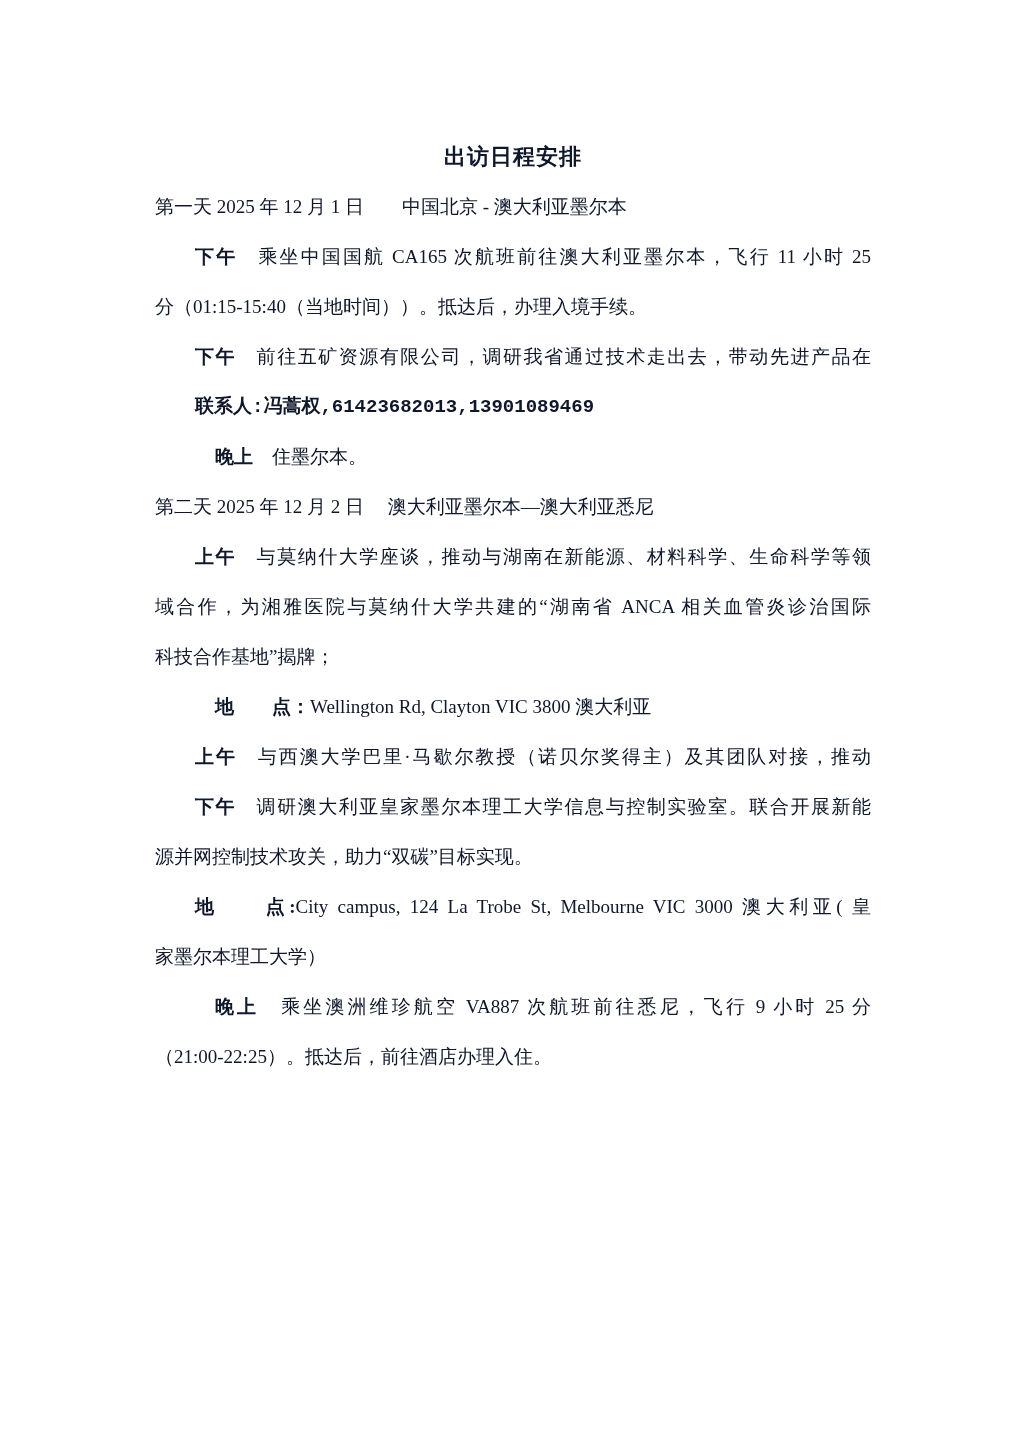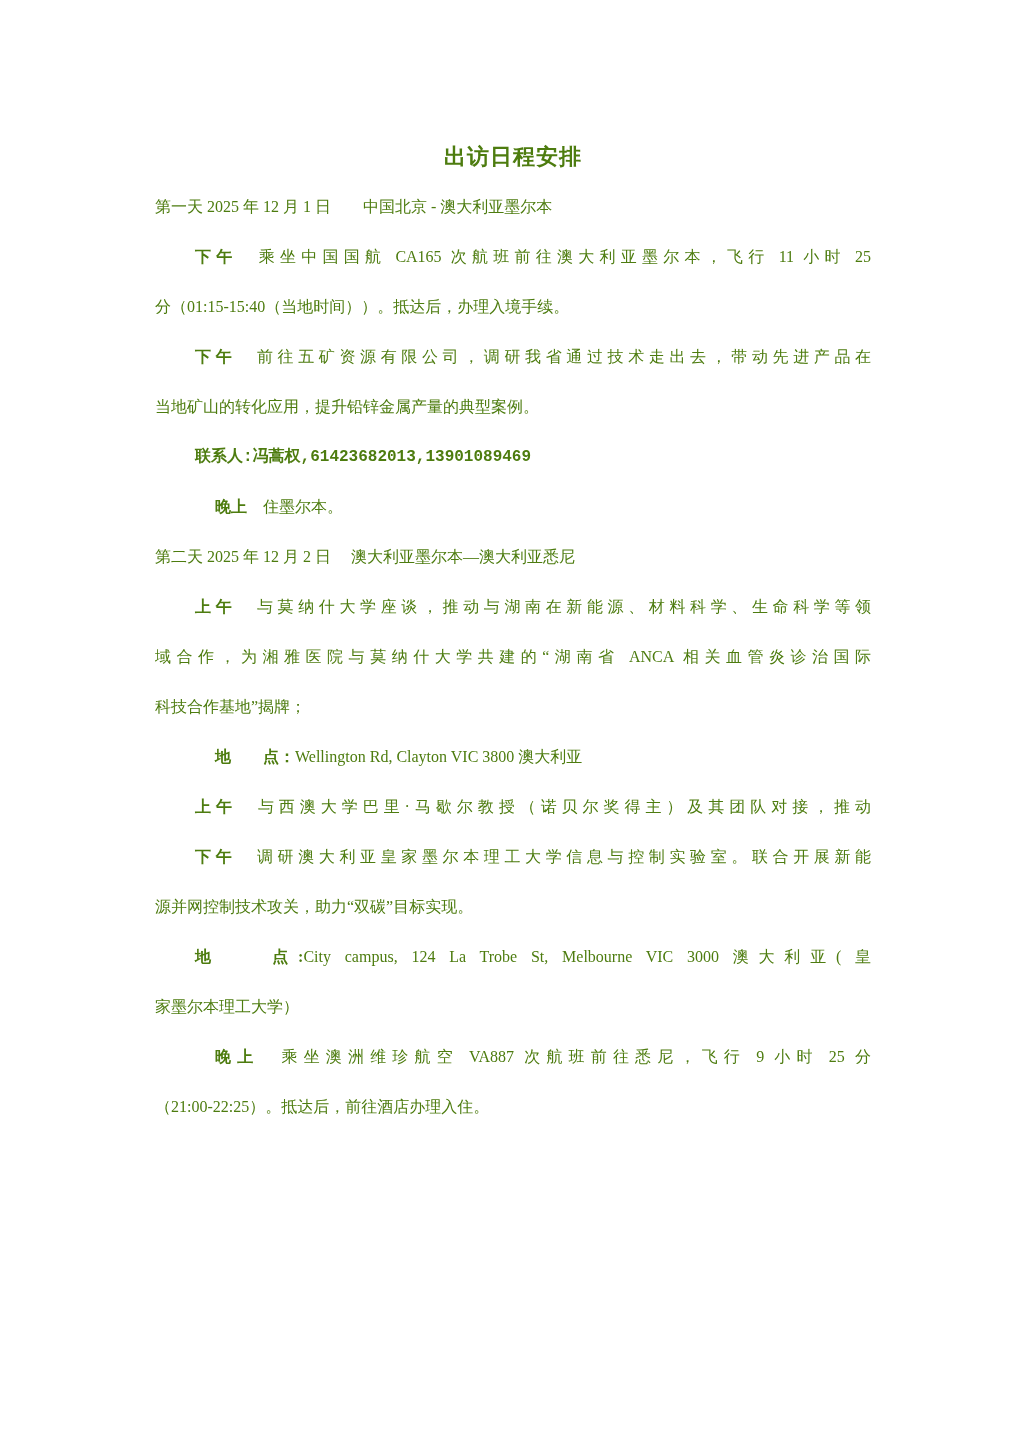--- a/index.html
+++ b/index.html
@@ -5,40 +5,40 @@
   html, body {
     margin: 0;
     padding: 0;
     background: #ffffff;
   }
   .page {
     position: relative;
     width: 1024px;
     height: 1448px;
     background: #ffffff;
-    color: #4d7c0f;
+    color: #0f172a;
     font-family: "Liberation Serif", "DejaVu Serif", serif;
     overflow: hidden;
   }
   .content {
     position: absolute;
     left: 155px;
     top: 132px;
     width: 716px;
   }
   .doc-title {
     font-size: 22px;
     font-weight: 700;
     text-align: center;
     line-height: 50px;
     height: 50px;
     letter-spacing: 1px;
   }
   .line {
-    font-size: 16px;
+    font-size: 19px;
     line-height: 50px;
     height: 50px;
     text-align: left;
     white-space: pre-wrap;
   }
   .line.justify {
     text-align: justify;
     text-align-last: justify;
     text-justify: inter-ideograph;
   }
@@ -49,21 +49,20 @@
 <body>
 
 <div class="page">
   <div class="content">
     <div class="doc-title">出访日程安排</div>
     <div>
         <div class="line" style="padding-left: 0px;"><span class="run">第一天 2025 年 12 月 1 日　　中国北京 - 澳大利亚墨尔本</span></div>
         <div class="line justify" style="padding-left: 40px;"><span class="run b">下午</span><span class="run">　乘坐中国国航 CA165 次航班前往澳大利亚墨尔本，飞行 11 小时 25</span></div>
         <div class="line" style="padding-left: 0px;"><span class="run">分（01:15-15:40（当地时间））。抵达后，办理入境手续。</span></div>
         <div class="line justify" style="padding-left: 40px;"><span class="run b">下午</span><span class="run">　前往五矿资源有限公司，调研我省通过技术走出去，带动先进产品在</span></div>
-        <div class="line" style="padding-left: 0px;"><span class="run">当地矿山的转化应用，提升铅锌金属产量的典型案例。</span></div>
         <div class="line" style="padding-left: 40px; font-family: Liberation Mono, monospace;"><span class="run b">联系人:冯蒿权,61423682013,13901089469</span></div>
         <div class="line" style="padding-left: 60px;"><span class="run b">晚上</span><span class="run">　住墨尔本。</span></div>
         <div class="line" style="padding-left: 0px;"><span class="run">第二天 2025 年 12 月 2 日　 澳大利亚墨尔本—澳大利亚悉尼</span></div>
         <div class="line justify" style="padding-left: 40px;"><span class="run b">上午</span><span class="run">　与莫纳什大学座谈，推动与湖南在新能源、材料科学、生命科学等领</span></div>
         <div class="line justify" style="padding-left: 0px;"><span class="run">域合作，为湘雅医院与莫纳什大学共建的“湖南省 ANCA 相关血管炎诊治国际</span></div>
         <div class="line" style="padding-left: 0px;"><span class="run">科技合作基地”揭牌；</span></div>
         <div class="line" style="padding-left: 60px;"><span class="run b">地　　点：</span><span class="run">Wellington Rd, Clayton VIC 3800 澳大利亚</span></div>
         <div class="line justify" style="padding-left: 40px;"><span class="run b">上午</span><span class="run">　与西澳大学巴里·马歇尔教授（诺贝尔奖得主）及其团队对接，推动</span></div>
         <div class="line justify" style="padding-left: 40px;"><span class="run b">下午</span><span class="run">　调研澳大利亚皇家墨尔本理工大学信息与控制实验室。联合开展新能</span></div>
         <div class="line" style="padding-left: 0px;"><span class="run">源并网控制技术攻关，助力“双碳”目标实现。</span></div>

